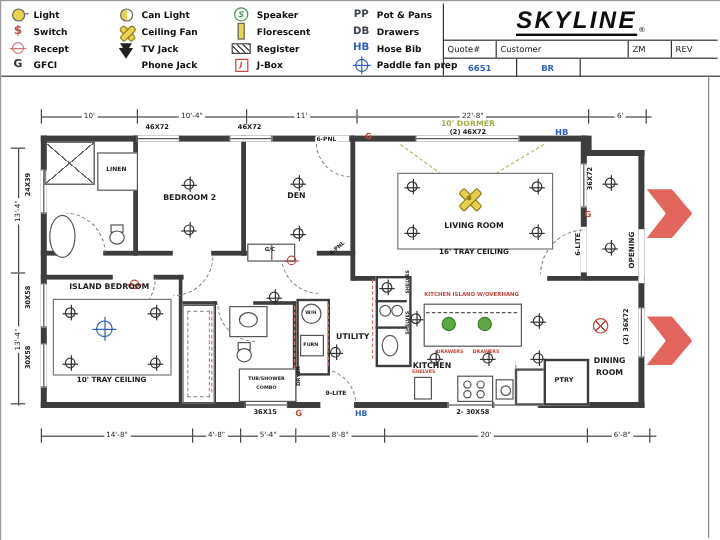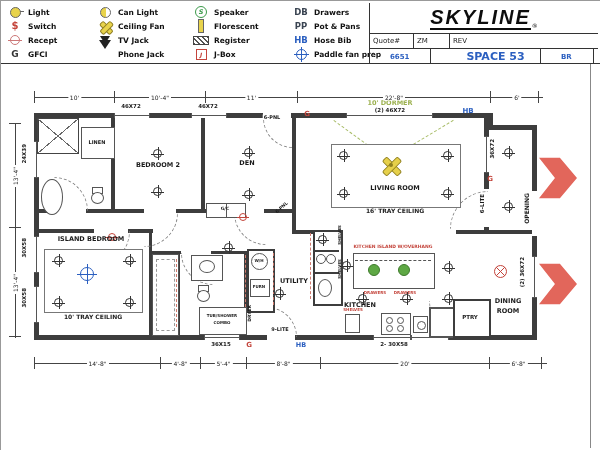--- a/index.html
+++ b/index.html
@@ -188,54 +188,52 @@
     <div class="lgrow">
       <span class="lgic">
           <i class="ic-jb">J</i>
         </span>
       <span class="lglb">J-Box</span>
     </div>
   </div>
 
   <div class="lgcol" style="left:292px;">
     <div class="lgrow">
+      <span class="lgic ic-ab">PP</span>
+      <span class="lglb">Pot &amp; Pans</span>
+    </div>
+    <div class="lgrow">
       <span class="lgic ic-ab">DB</span>
       <span class="lglb">Drawers</span>
-    </div>
-    <div class="lgrow">
-      <span class="lgic ic-ab">PP</span>
-      <span class="lglb">Pot &amp; Pans</span>
     </div>
     <div class="lgrow">
       <span class="lgic ic-ab blue">HB</span>
       <span class="lglb">Hose Bib</span>
     </div>
     <div class="lgrow">
       <span class="lgic">
           <i class="ic-pf"></i>
         </span>
       <span class="lglb">Paddle fan prep</span>
     </div>
   </div>
 
   <div class="tb">
     <div class="tb-logo">
       <span class="tb-brand">SKYLINE</span>
       <span class="tb-reg">®</span>
     </div>
     <div class="tb-row">
       <div class="tb-c tb-q">Quote#</div>
+      <div class="tb-c tb-cu">Customer</div>
       <div class="tb-c tb-z">ZM</div>
       <div class="tb-c tb-r">REV</div>
     </div>
     <div class="tb-row">
       <div class="tb-c tb-q tbv">6651</div>
-      <div class="tb-c tb-cu">
-          <span class="tbv big">SPACE 53</span>
-        </div>
       <div class="tb-c tb-z tbv">BR</div>
       <div class="tb-c tb-r tbv"></div>
     </div>
   </div>
 
   <div class="hr"></div>
   <div class="vr"></div>
 
   <div class="dimh" style="left:33px;top:90px;width:504px;">
     <div class="dseg" style="width:79px;">

